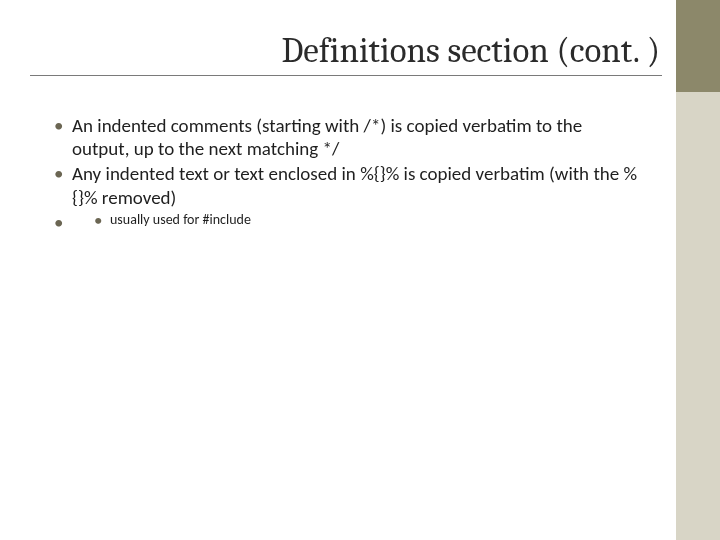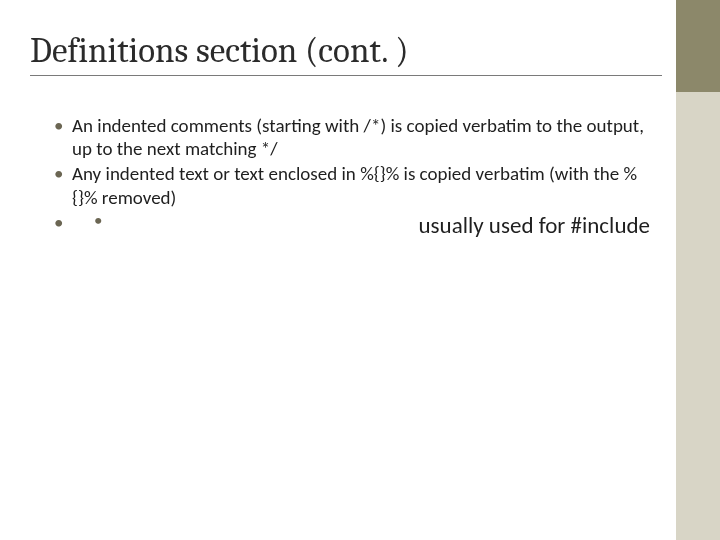--- a/index.html
+++ b/index.html
@@ -34,20 +34,21 @@
   }
   .accent-bottom {
     flex: 1 1 auto;
     background: #d8d5c6;
   }
   .title-wrap {
     position: absolute;
     left: 30px;
     top: 30px;
     right: 60px;
+    text-align: right;
   }
   .title {
     font-family: "Cambria", "Georgia", serif;
     font-size: 35px;
     font-weight: 400;
     color: #2b2b2b;
     margin: 0 0 4px 0;
     letter-spacing: 0px;
   }
   .title-rule {
@@ -66,37 +67,36 @@
     color: #1f1f1f;
   }
   ul.lvl1 {
     list-style: none;
     margin: 0;
     padding: 0;
   }
   ul.lvl1 > li {
     position: relative;
     padding-left: 22px;
-    margin: 0 0 2px 0;
+    margin: 0 12px 2px 0;
   }
   ul.lvl1 > li::before {
     content: "•";
     position: absolute;
     left: 4px;
     top: 0;
     color: #6b6653;
     font-size: 19px;
     line-height: 1.22;
   }
   ul.lvl2 {
     list-style: none;
     margin: 2px 0 0 0;
     padding: 0 0 0 20px;
-    font-size: 23px;
-    text-align: right;
+    font-size: 14px;
   }
   ul.lvl2 > li {
     position: relative;
     padding-left: 18px;
   }
   ul.lvl2 > li::before {
     content: "•";
     position: absolute;
     left: 2px;
     top: 0;

